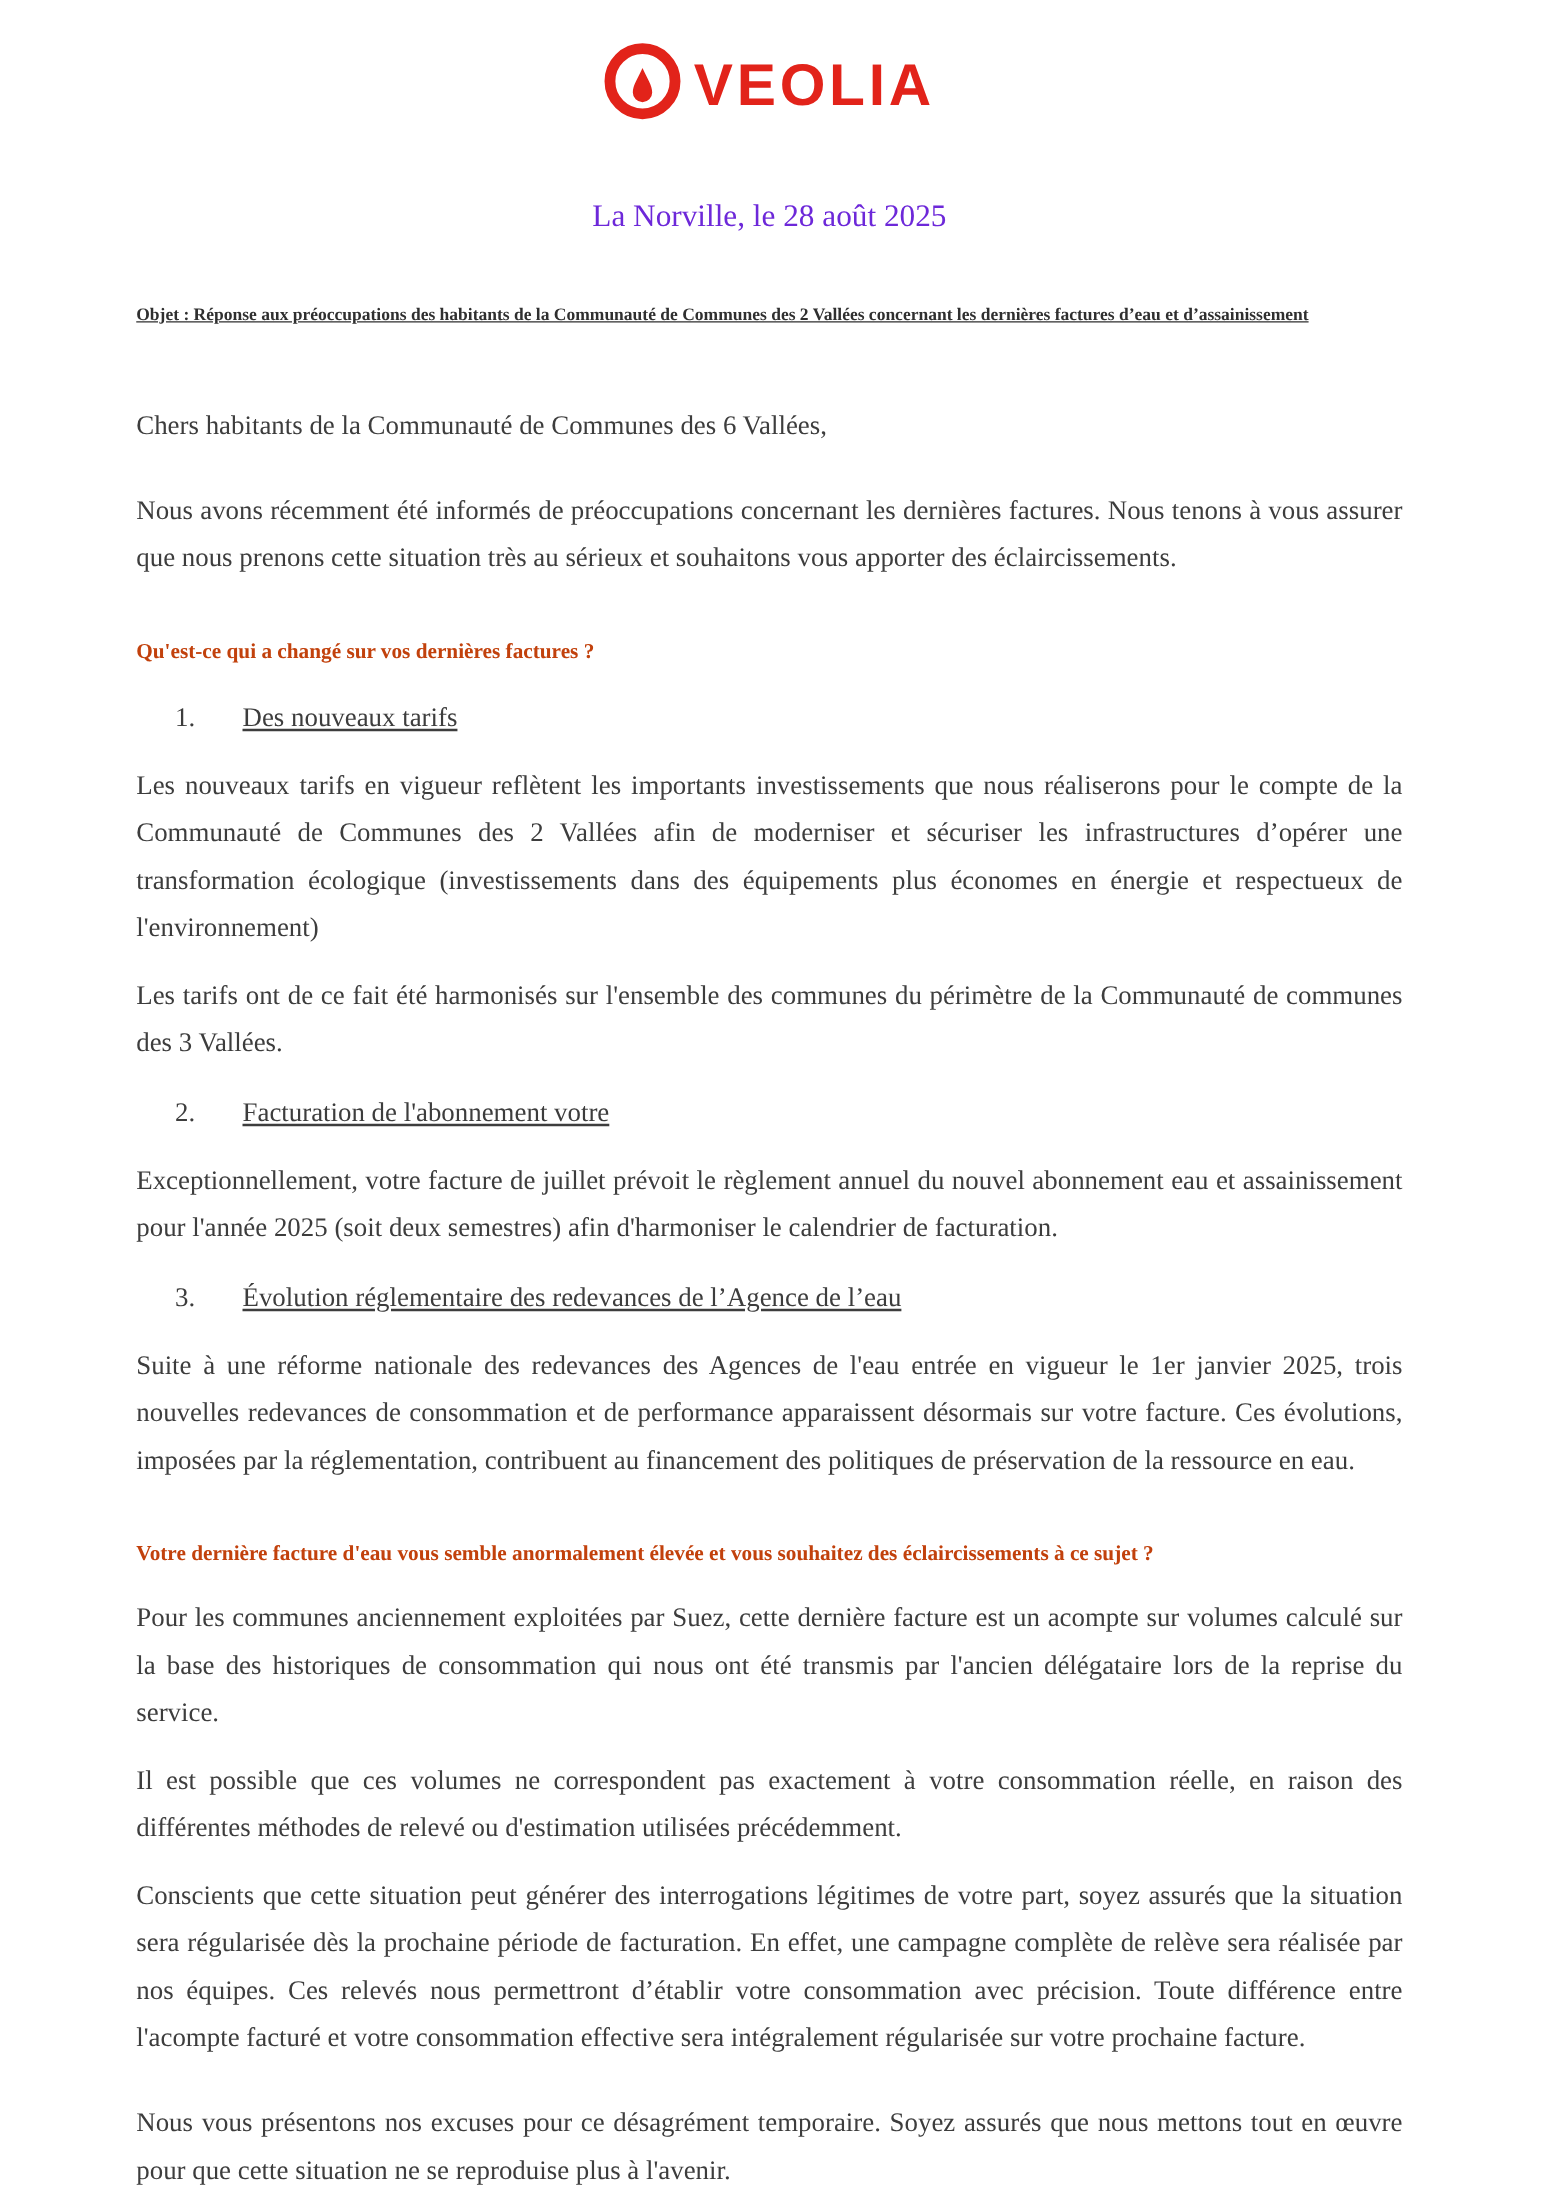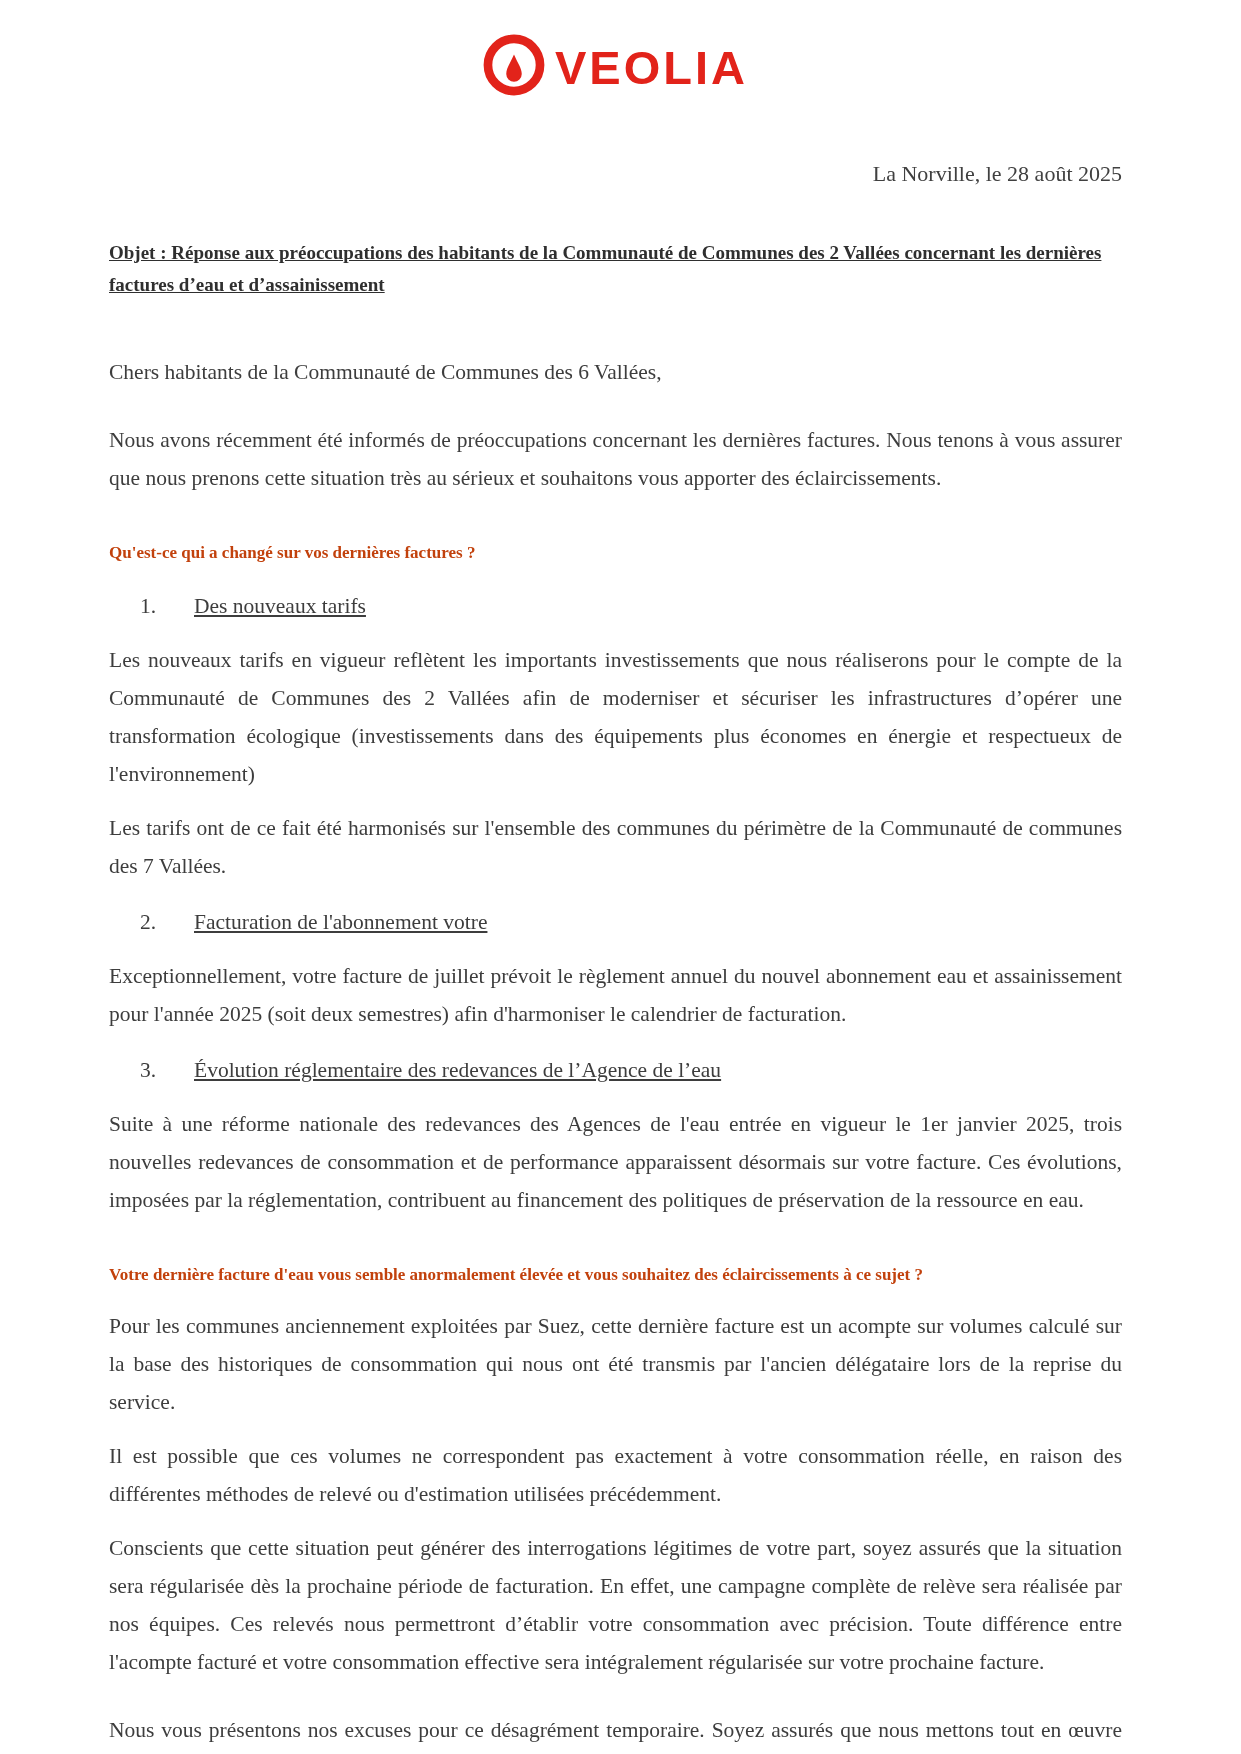--- a/index.html
+++ b/index.html
@@ -33,28 +33,28 @@
   .brand {
     font-family: "Liberation Sans", sans-serif;
     font-weight: bold;
     font-size: 47px;
     letter-spacing: 3px;
     color: #e2231a;
     line-height: 1;
     padding-top: 4px;
   }
   .dateline {
-    text-align: right;
+    text-align: center;
     margin-top: 58px;
-    font-size: 22px;
-    color: #404040;
+    font-size: 25px;
+    color: #6d28d9;
   }
   .subject {
     margin: 44px 0 0 0;
-    font-size: 19px;
+    font-size: 14px;
     font-weight: bold;
     color: #2f2f2f;
     text-decoration: underline;
     line-height: 32px;
   }
   .salutation {
     margin: 52px 0 0 0;
   }
   .para {
     margin: 16px 0 0 0;
@@ -103,21 +103,21 @@
   <p class="salutation">Chers habitants de la Communauté de Communes des 6 Vallées,</p>
 
   <p class="para gap-top">Nous avons récemment été informés de préoccupations concernant les dernières factures. Nous tenons à vous assurer que nous prenons cette situation très au sérieux et souhaitons vous apporter des éclaircissements.</p>
 
   <div class="h-bold">Qu'est-ce qui a changé sur vos dernières factures ?</div>
 
   <div class="list-item">
     <span class="num">1.</span><span class="item-title">Des nouveaux tarifs</span>
   </div>
   <p class="para">Les nouveaux tarifs en vigueur reflètent les importants investissements que nous réaliserons pour le compte de la Communauté de Communes des 2 Vallées afin de moderniser et sécuriser les infrastructures d’opérer une transformation écologique (investissements dans des équipements plus économes en énergie et respectueux de l'environnement)</p>
-  <p class="para">Les tarifs ont de ce fait été harmonisés sur l'ensemble des communes du périmètre de la Communauté de communes des 7 Vallées.</p>
+  <p class="para">Les tarifs ont de ce fait été harmonisés sur l'ensemble des communes du périmètre de la Communauté de communes des 3 Vallées.</p>
 
   <div class="list-item">
     <span class="num">2.</span><span class="item-title">Facturation de l'abonnement votre</span>
   </div>
   <p class="para">Exceptionnellement, votre facture de juillet prévoit le règlement annuel du nouvel abonnement eau et assainissement pour l'année 2025 (soit deux semestres) afin d'harmoniser le calendrier de facturation.</p>
 
   <div class="list-item">
     <span class="num">3.</span><span class="item-title">Évolution réglementaire des redevances de l’Agence de l’eau</span>
   </div>
   <p class="para">Suite à une réforme nationale des redevances des Agences de l'eau entrée en vigueur le 1er janvier 2025, trois nouvelles redevances de consommation et de performance apparaissent désormais sur votre facture. Ces évolutions, imposées par la réglementation, contribuent au financement des politiques de préservation de la ressource en eau.</p>

